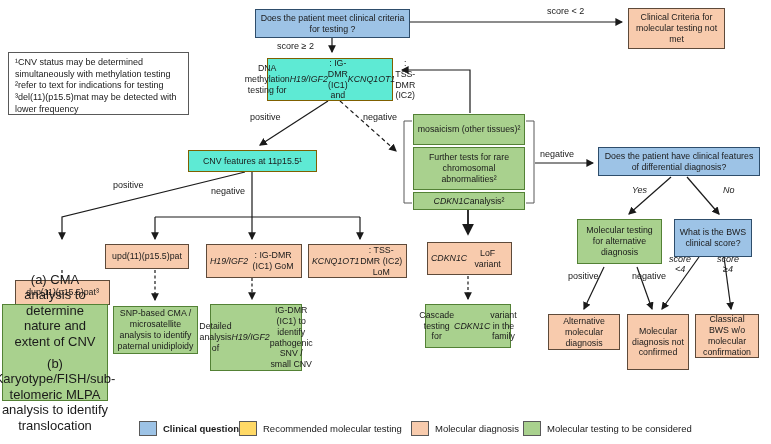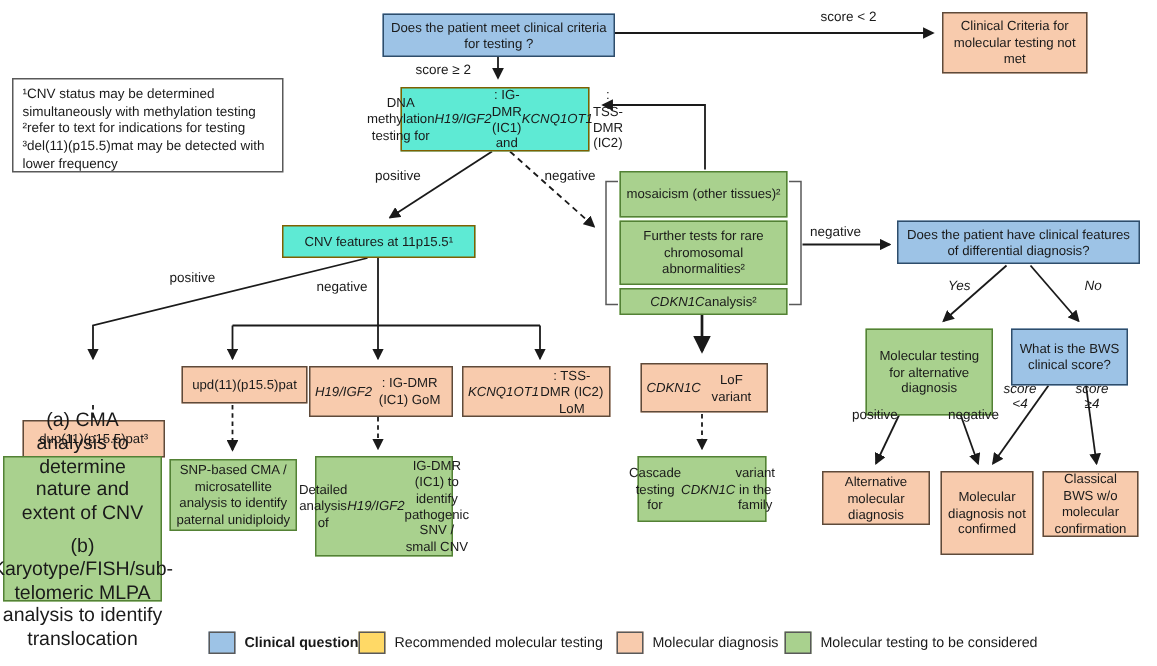--- a/index.html
+++ b/index.html
@@ -81,34 +81,34 @@
   <div class="box yellow" style="left:267px;top:58px;width:126px;height:43px;">DNA methylation testing for <i>H19/IGF2</i>: IG-DMR (IC1) and <i>KCNQ1OT1</i>: TSS-DMR (IC2)</div>
   <div class="box yellow" style="left:188px;top:150px;width:129px;height:22px;">CNV features at 11p15.5¹</div>
 
   <div class="box green" style="left:413px;top:114px;width:112px;height:31px;">mosaicism (other tissues)²</div>
   <div class="box green" style="left:413px;top:147px;width:112px;height:43px;">Further tests for rare chromosomal abnormalities²</div>
   <div class="box green" style="left:413px;top:192px;width:112px;height:18px;"><i>CDKN1C</i> analysis²</div>
 
   <div class="box blue" style="left:598px;top:147px;width:162px;height:29px;">Does the patient have clinical features of differential diagnosis?</div>
 
   <div class="box salmon" style="left:15px;top:244px;width:95px;height:25px;margin-top:36px;">dup(11)(p15.5)pat³</div>
-  <div class="box salmon" style="left:121px;top:244px;width:84px;height:25px;">upd(11)(p15.5)pat</div>
+  <div class="box salmon" style="left:105px;top:244px;width:84px;height:25px;">upd(11)(p15.5)pat</div>
   <div class="box salmon" style="left:206px;top:244px;width:96px;height:34px;"><i>H19/IGF2</i>: IG-DMR (IC1) GoM</div>
   <div class="box salmon" style="left:308px;top:244px;width:99px;height:34px;"><i>KCNQ1OT1</i>: TSS-DMR (IC2) LoM</div>
   <div class="box salmon" style="left:427px;top:242px;width:85px;height:33px;"><i>CDKN1C</i> LoF variant</div>
 
   <div class="box green multi" style="left:2px;top:304px;width:106px;height:97px;">
     <div>(a) CMA analysis to determine nature and extent of CNV</div>
     <div>(b) Karyotype/FISH/sub-telomeric MLPA analysis to identify translocation</div>
   </div>
   <div class="box green" style="left:113px;top:306px;width:85px;height:48px;">SNP-based CMA / microsatellite analysis to identify paternal unidiploidy</div>
   <div class="box green" style="left:210px;top:304px;width:92px;height:67px;">Detailed analysis of <i>H19/IGF2</i> IG-DMR (IC1) to identify pathogenic SNV / small CNV</div>
   <div class="box green" style="left:425px;top:304px;width:86px;height:44px;">Cascade testing for <i>CDKN1C</i> variant in the family</div>
 
-  <div class="box green" style="left:577px;top:219px;width:85px;height:58px;">Molecular testing for alternative diagnosis</div>
+  <div class="box green" style="left:577px;top:219px;width:85px;height:45px;">Molecular testing for alternative diagnosis</div>
   <div class="box blue" style="left:674px;top:219px;width:78px;height:38px;">What is the BWS clinical score?</div>
   <div class="box salmon" style="left:548px;top:314px;width:72px;height:36px;">Alternative molecular diagnosis</div>
   <div class="box salmon" style="left:627px;top:314px;width:62px;height:56px;">Molecular diagnosis not confirmed</div>
   <div class="box salmon" style="left:695px;top:314px;width:64px;height:44px;">Classical BWS w/o molecular confirmation</div>
 
   <span class="lbl" style="left:547px;top:6px;">score &lt; 2</span>
   <span class="lbl" style="left:277px;top:41px;">score ≥ 2</span>
   <span class="lbl" style="left:250px;top:112px;">positive</span>
   <span class="lbl" style="left:363px;top:112px;">negative</span>
   <span class="lbl" style="left:113px;top:180px;">positive</span>

